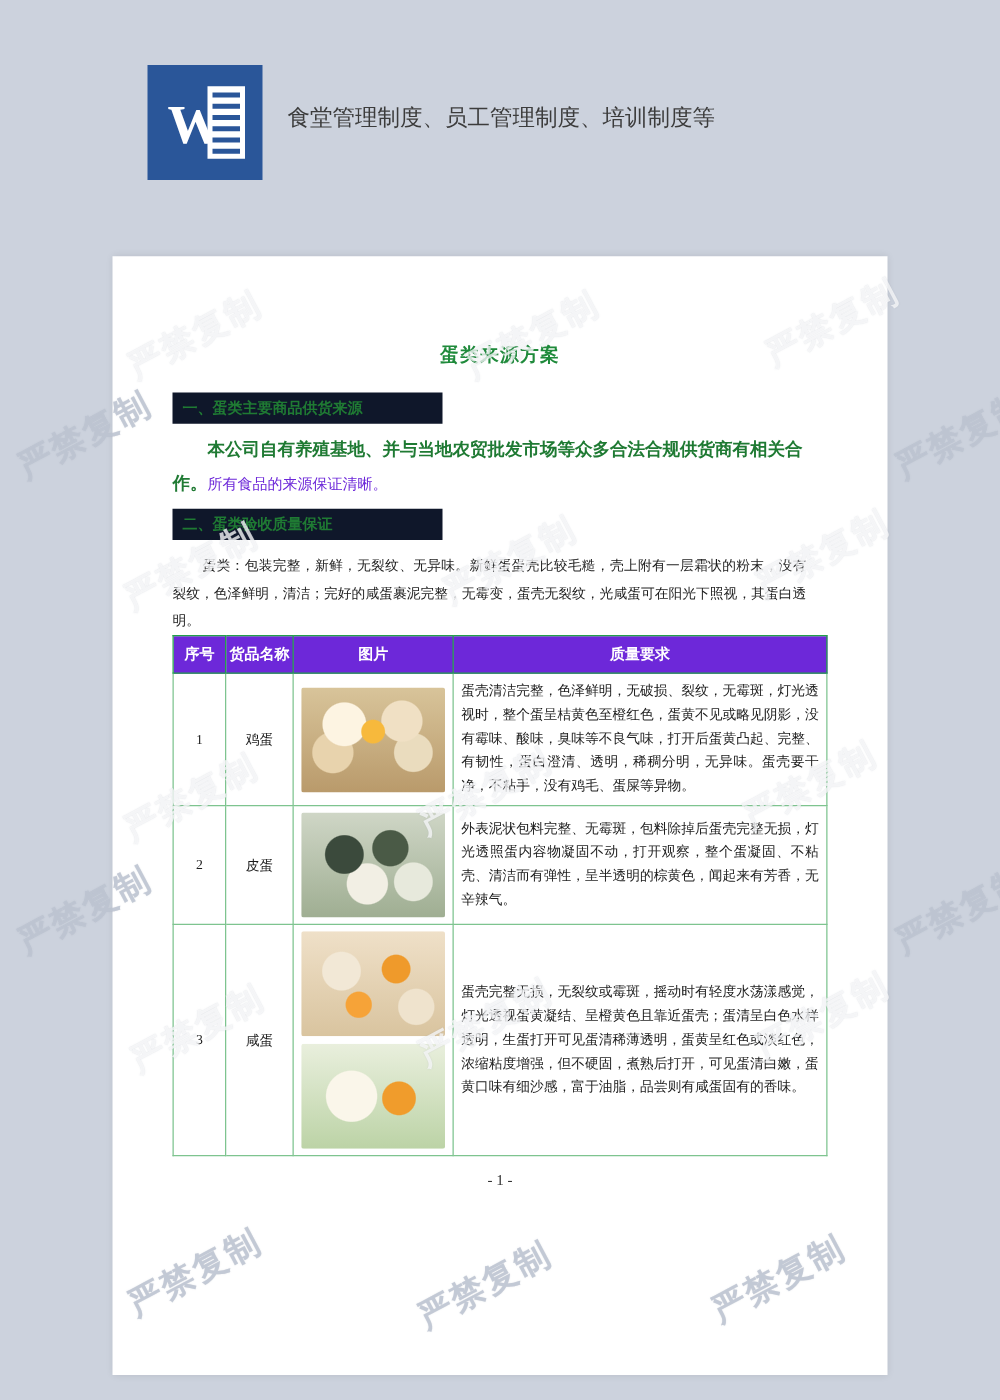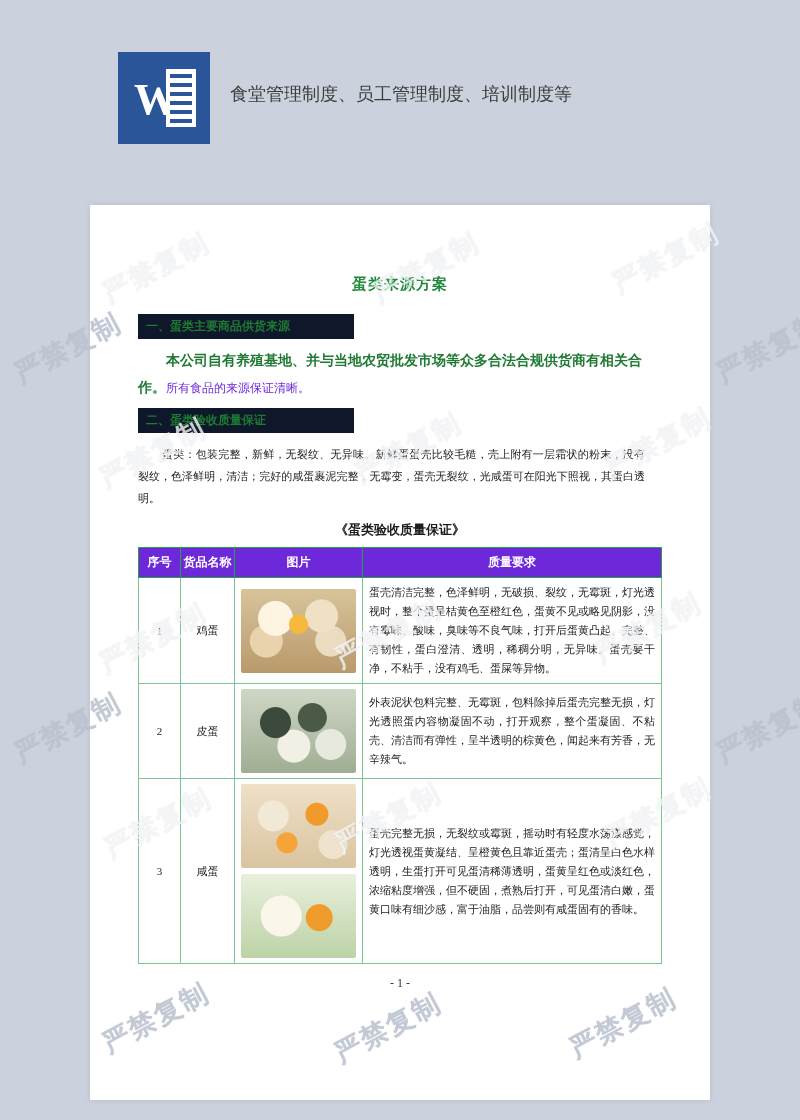--- a/index.html
+++ b/index.html
@@ -273,21 +273,20 @@
     <div class="sec-head">一、蛋类主要商品供货来源</div>
 
     <div class="lead">
       <span>本公司自有养殖基地、并与当地农贸批发市场等众多合法合规供货商有相关合作。</span><span class="tail">所有食品的来源保证清晰。</span>
     </div>
 
     <div class="sec-head">二、蛋类验收质量保证</div>
 
     <div class="para indent">蛋类：包装完整，新鲜，无裂纹、无异味。新鲜蛋蛋壳比较毛糙，壳上附有一层霜状的粉末，没有裂纹，色泽鲜明，清洁；完好的咸蛋裹泥完整，无霉变，蛋壳无裂纹，光咸蛋可在阳光下照视，其蛋白透明。</div>
 
-    <div class="tbl-title">《蛋类验收质量保证》</div>
 
     <table class="spec">
       <colgroup>
         <col style="width:42px">
         <col style="width:54px">
         <col style="width:128px">
         <col>
       </colgroup>
       <thead>
         <tr>

